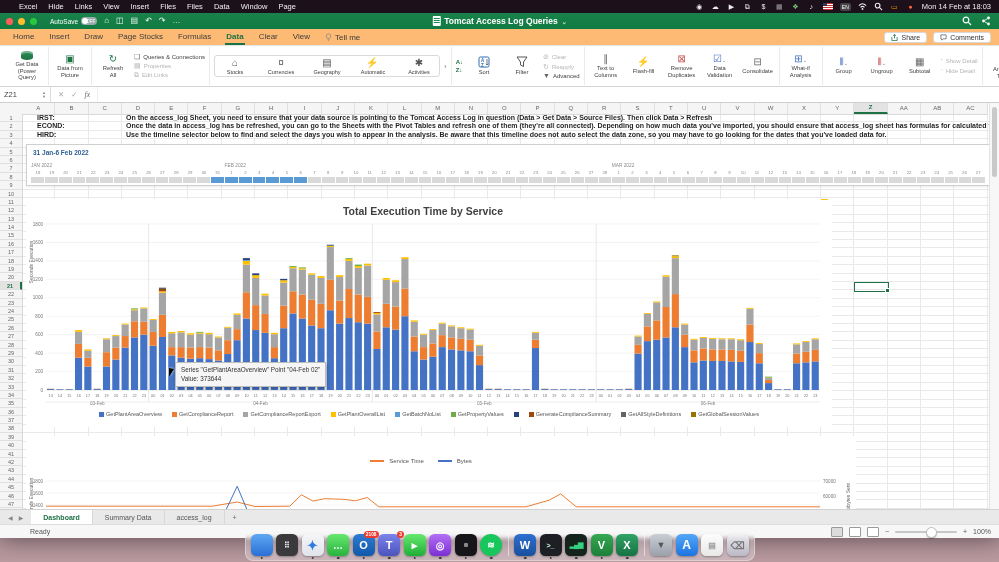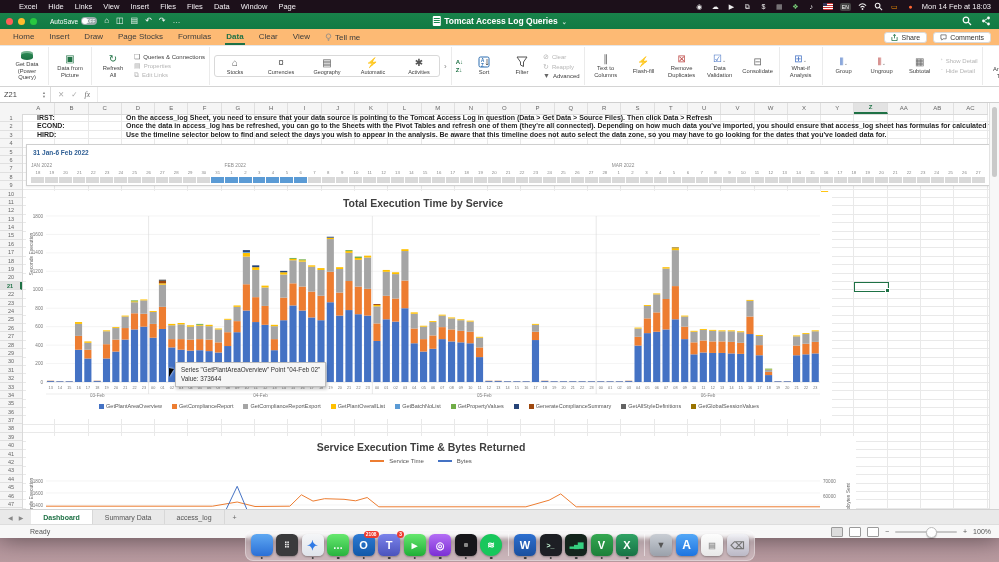--- a/index.html
+++ b/index.html
@@ -84,21 +84,21 @@
   .timeline{position:absolute;left:26px;top:41px;width:962px;height:40px;background:#fff;border:1px solid #cfcfcf;box-shadow:0 1px 2px rgba(0,0,0,.08)}
   .tl-head{position:absolute;left:6px;top:4px;font-size:6.5px;font-weight:bold;color:#2e5e94}
   .tl-months{position:absolute;left:4px;top:18px;right:4px;height:6px}
   .tl-month{position:absolute;font-size:4.8px;color:#8a8a8a;white-space:nowrap}
   .tl-days{position:absolute;left:4px;top:25px;right:4px;height:6px;display:flex}
   .tl-day{flex:1;text-align:center;font-size:4.3px;color:#8a8a8a}
   .tl-tiles{position:absolute;left:4px;top:32px;right:4px;height:6px;display:flex;gap:1px}
   .tl-tile{flex:1;background:#d9d9d9}
   .tl-tile.on{background:#5b9bd5}
   
-  .chart1{position:absolute;left:26px;top:88px;width:806px;height:228px;background:#fff;}
+  .chart1{position:absolute;left:26px;top:96px;width:806px;height:228px;background:#fff;}
   .c1title{position:absolute;left:0;right:12px;top:6px;text-align:center;font-size:10.5px;font-weight:bold;color:#3f3f3f}
   .legend{position:absolute;left:0;right:0;top:212px;display:flex;justify-content:center;gap:10px;font-size:5.5px;color:#555;align-items:center;white-space:nowrap}
   .lg{display:flex;align-items:center;gap:2px}
   .sw{width:5px;height:5px;display:inline-block}
   .chart2{position:absolute;left:26px;top:333px;width:830px;height:73px;background:#fff;}
   .c2title{position:absolute;left:0;right:40px;top:5px;text-align:center;font-size:10.5px;font-weight:bold;color:#3f3f3f}
   .c2legend{position:absolute;left:0;right:40px;top:22px;display:flex;justify-content:center;gap:14px;font-size:6px;color:#555;align-items:center}
   .lseg{display:inline-block;width:14px;height:2px;margin-right:3px;vertical-align:middle}
   
   .tooltip{position:absolute;left:175px;top:259px;background:#f6f6f6;border:1px solid #bdbdbd;box-shadow:1px 2px 3px rgba(0,0,0,.25);font-size:6.3px;color:#333;padding:2px 5px;line-height:1.5;white-space:nowrap;z-index:6}
@@ -1169,21 +1169,20 @@
           </div>
       </div>
 
       <div class="cursor"></div>
       <div class="tooltip">
         <div>Series "GetPlantAreaOverview" Point "04-Feb 02"</div>
         <div>Value: 373644</div>
       </div>
 
       <div class="chart2">
-        <div class="c2title">Service Execution Time &amp; Bytes Returned</div>
         <div class="c2legend">
             <span class="lg">
               <span class="lseg" style="background: rgb(237, 125, 49);"></span>
               <span>Service Time</span>
             </span>
             <span class="lg">
               <span class="lseg" style="background: rgb(68, 114, 196);"></span>
               <span>Bytes</span>
             </span>
           </div>

